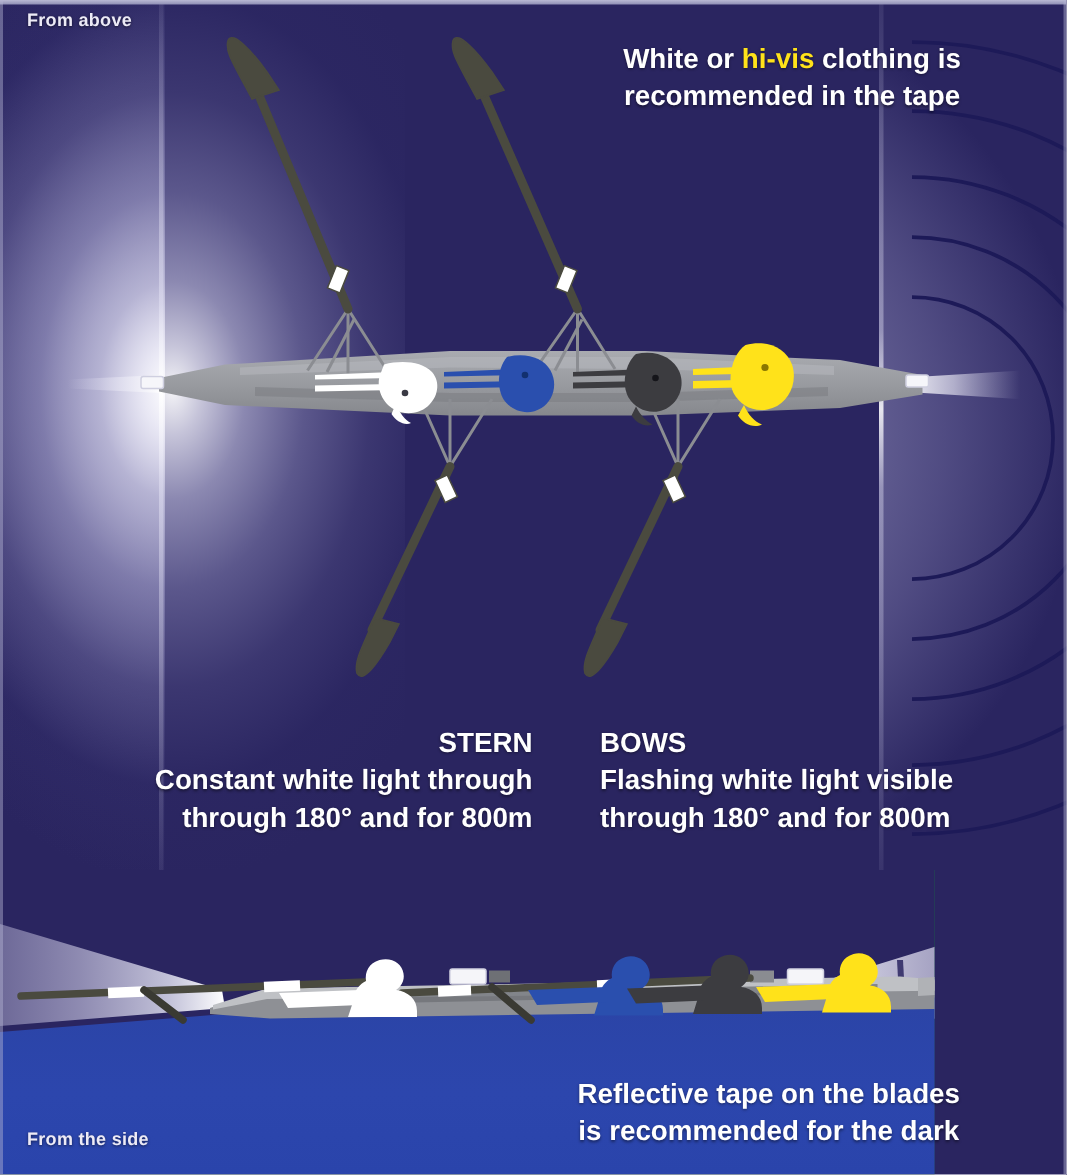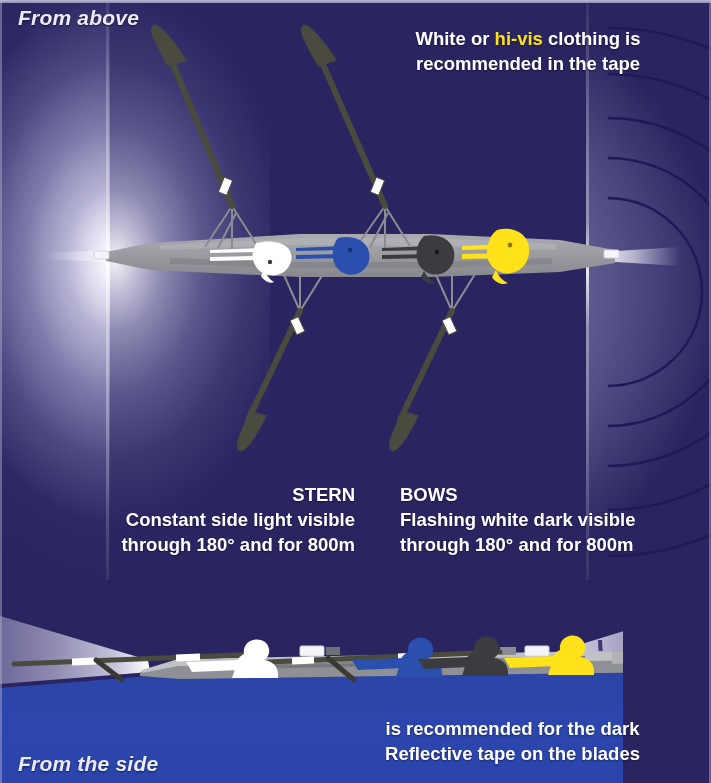--- a/index.html
+++ b/index.html
@@ -109,22 +109,22 @@
         rgba(220,219,240,.45) 38%,
         rgba(255,255,255,.85) 47%,
         rgba(220,219,240,.45) 56%,
         rgba(190,188,220,.10) 100%);
     z-index:6;
   }
 
   
   .label-italic {
     position:absolute;
-    font-style:italic; font-weight:bold;
-    font-size:21px; color:#eceaf6;
+    font-weight:bold;
+    font-size:12px; color:#eceaf6;
     letter-spacing:.2px;
     text-shadow:0 1px 2px rgba(0,0,0,.55);
     z-index:60;
   }
   #label-from-above { left:18px; top:6px; }
 
   .tb {
     position:absolute; z-index:60;
     color:#ffffff; font-size:18.5px; font-weight:bold;
     line-height:25px;
@@ -283,27 +283,27 @@
 
     <div class="tb" id="txt-clothing">
       <span class="hdr">
         <span>White or </span><span class="hivis">hi-vis</span><span> clothing is</span>
       </span>
       <span class="hdr">recommended in the tape</span>
     </div>
 
     <div class="tb" id="txt-stern">
       <span class="hdr">STERN</span>
-      <span class="hdr">Constant side light visible</span>
+      <span class="hdr">Constant white light through</span>
       <span class="hdr">through 180° and for 800m</span>
     </div>
 
     <div class="tb" id="txt-bows">
       <span class="hdr">BOWS</span>
-      <span class="hdr">Flashing white dark visible</span>
+      <span class="hdr">Flashing white light visible</span>
       <span class="hdr">through 180° and for 800m</span>
     </div>
   </div>
 
   <div class="panel-side">
 
     <svg id="sideboat" width="711" height="203">
       <defs>
         <linearGradient id="beamL" x1="1" y1="0" x2="0" y2="0">
           <stop offset="0%" stop-color="#ffffff" stop-opacity="1"></stop>
@@ -377,20 +377,20 @@
       <g>
         <path d="M552,82 C552,76 556,72 560,70 C559,64 562,58 569,56 C577,54 584,59 585,66 C586,71 583,75 580,77 C588,78 594,83 594,91 L594,95 L548,95 Z" fill="#ffe21a"></path>
         <path d="M504,78 L556,76 L556,86 L510,88 Z" fill="#ffe21a"></path>
       </g>
     </svg>
 
     <div class="label-italic" style="left:18px; top:172px;">From the side</div>
   </div>
 
   <div class="tb" id="txt-tape">
+    <span class="hdr">Reflective tape on the blades</span>
     <span class="hdr">is recommended for the dark</span>
-    <span class="hdr">Reflective tape on the blades</span>
   </div>
 
   <div class="frame-top"></div>
   <div class="frame-left"></div>
   <div class="frame-right"></div>
 </div>
 
 </body></html>

